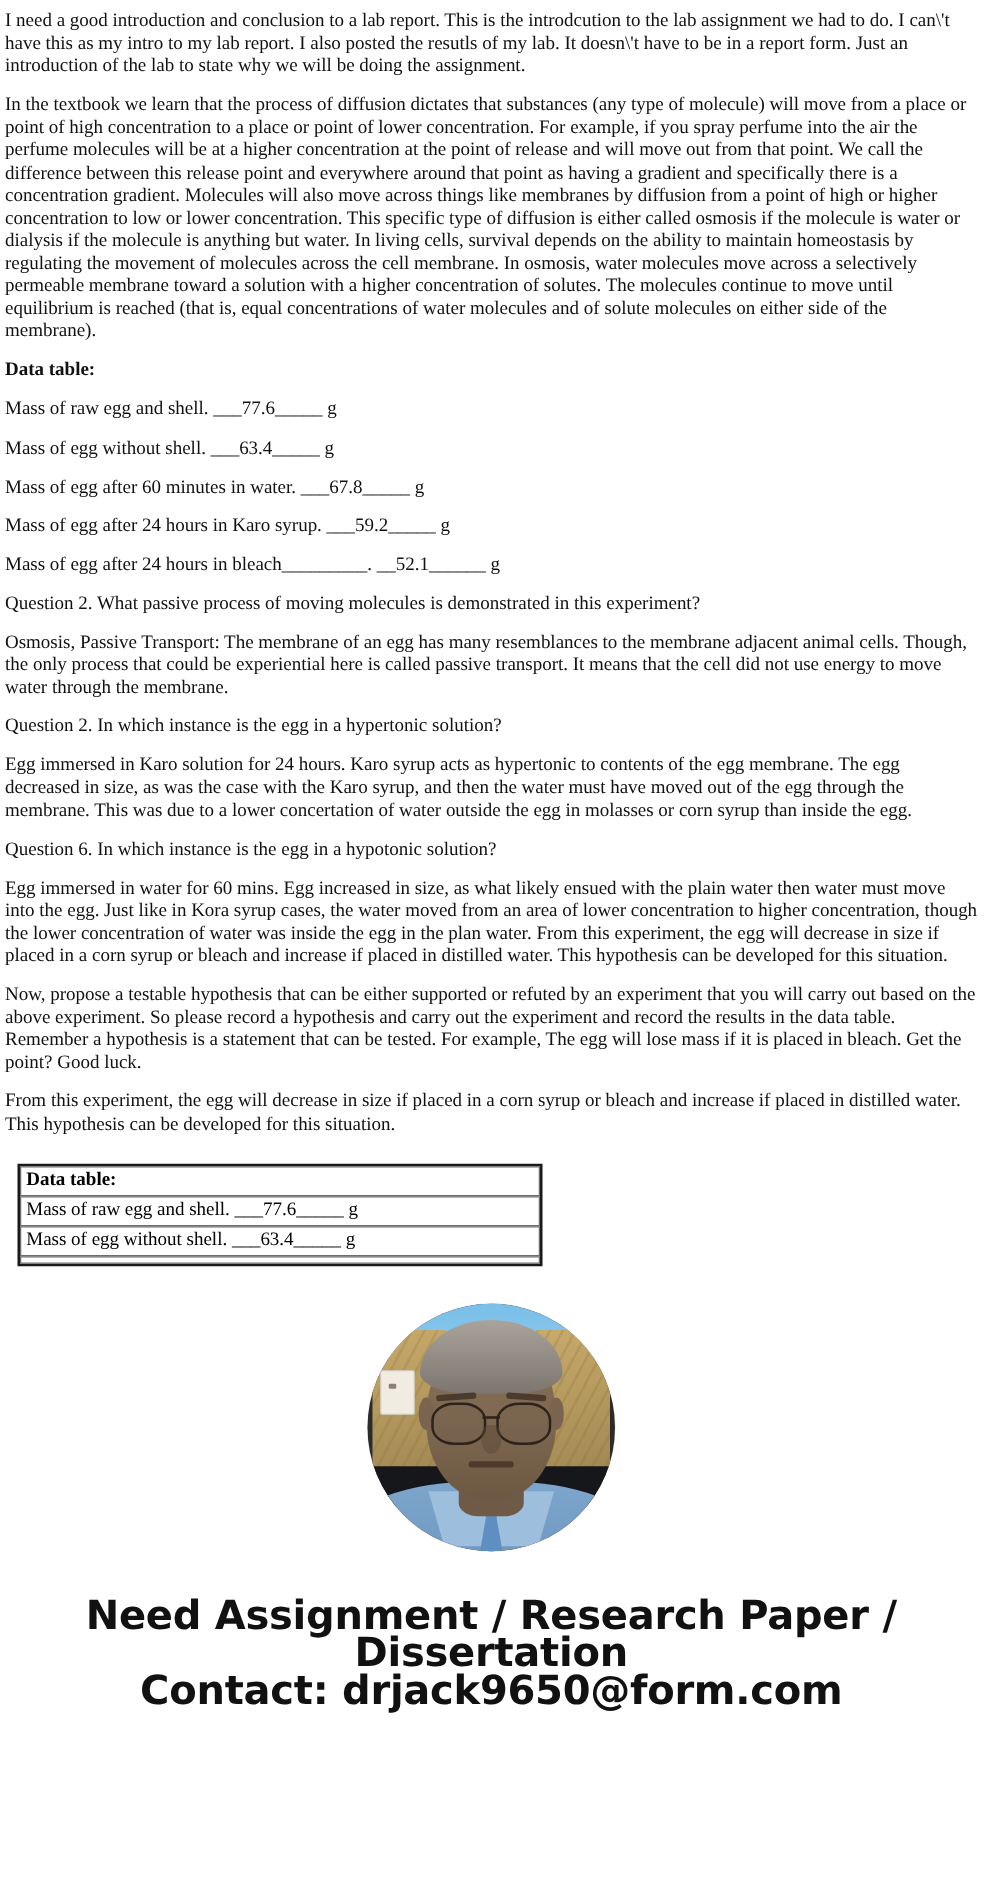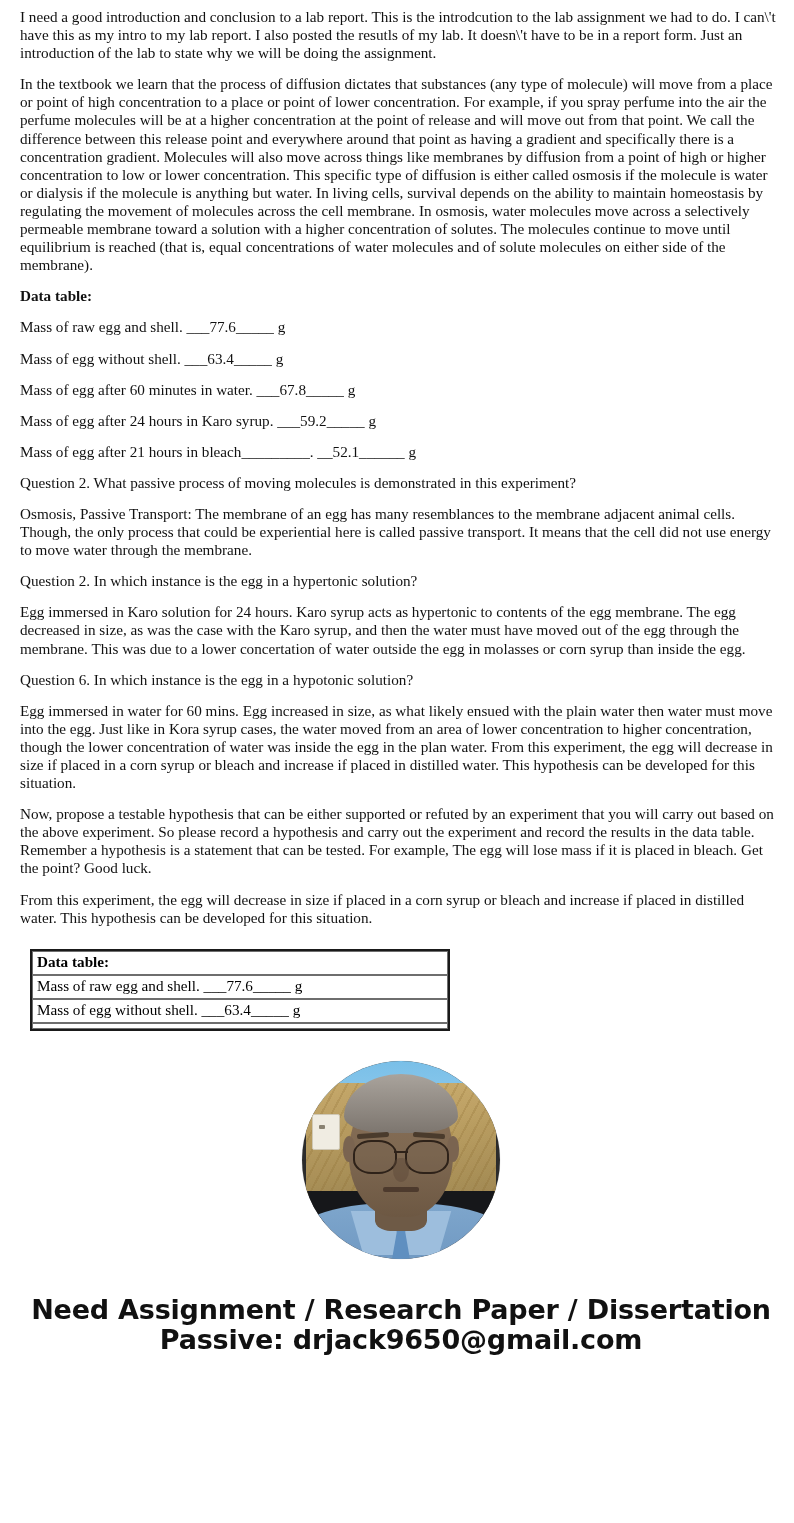--- a/index.html
+++ b/index.html
@@ -11,21 +11,21 @@
   body {
     width: 794px;
     height: 1523px;
     overflow: hidden;
     font-family: "Liberation Serif", "DejaVu Serif", serif;
     color: #000000;
   }
   .page {
     width: 794px;
     box-sizing: border-box;
-    padding: 8px 12px 0 20px;
+    padding: 8px 12px 0 4px;
   }
   p.para {
     margin: 0 0 13px 0;
     font-size: 15.2px;
     line-height: 18.1px;
     text-align: left;
     color: #111111;
   }
   .bold-lead {
     font-weight: bold;
@@ -232,21 +232,21 @@
     height: 2.2%;
     background: #4d3a2d;
     border-radius: 2px;
   }
   
   .footer {
     margin-top: 36px;
     text-align: center;
     font-family: "DejaVu Sans", "Liberation Sans", sans-serif;
     font-weight: bold;
-    font-size: 27px;
+    font-size: 32px;
     line-height: 30px;
     color: #111111;
     letter-spacing: -0.2px;
   }
   .footer .fline {
     display: block;
   }
 </style>
 </head>
 <body>
@@ -256,21 +256,21 @@
   <p class="para">I need a good introduction and conclusion to a lab report. This is the introdcution to the lab assignment we had to do. I can\'t have this as my intro to my lab report. I also posted the resutls of my lab. It doesn\'t have to be in a report form. Just an introduction of the lab to state why we will be doing the assignment.</p>
 
   <p class="para">In the textbook we learn that the process of diffusion dictates that substances (any type of molecule) will move from a place or point of high concentration to a place or point of lower concentration. For example, if you spray perfume into the air the perfume molecules will be at a higher concentration at the point of release and will move out from that point. We call the difference between this release point and everywhere around that point as having a gradient and specifically there is a concentration gradient. Molecules will also move across things like membranes by diffusion from a point of high or higher concentration to low or lower concentration. This specific type of diffusion is either called osmosis if the molecule is water or dialysis if the molecule is anything but water. In living cells, survival depends on the ability to maintain homeostasis by regulating the movement of molecules across the cell membrane. In osmosis, water molecules move across a selectively permeable membrane toward a solution with a higher concentration of solutes. The molecules continue to move until equilibrium is reached (that is, equal concentrations of water molecules and of solute molecules on either side of the membrane).</p>
 
   <p class="para bold-lead">Data table:</p>
 
   <p class="para">Mass of raw egg and shell. ___77.6_____ g</p>
   <p class="para">Mass of egg without shell. ___63.4_____ g</p>
   <p class="para">Mass of egg after 60 minutes in water. ___67.8_____ g</p>
   <p class="para">Mass of egg after 24 hours in Karo syrup. ___59.2_____ g</p>
-  <p class="para">Mass of egg after 21 hours in bleach_________. __52.1______ g</p>
+  <p class="para">Mass of egg after 24 hours in bleach_________. __52.1______ g</p>
 
 
   <p class="para">Question 2. What passive process of moving molecules is demonstrated in this experiment?</p>
   <p class="para">Osmosis, Passive Transport: The membrane of an egg has many resemblances to the membrane adjacent animal cells. Though, the only process that could be experiential here is called passive transport. It means that the cell did not use energy to move water through the membrane.</p>
 
   <p class="para">Question 2. In which instance is the egg in a hypertonic solution?</p>
   <p class="para">Egg immersed in Karo solution for 24 hours. Karo syrup acts as hypertonic to contents of the egg membrane. The egg decreased in size, as was the case with the Karo syrup, and then the water must have moved out of the egg through the membrane. This was due to a lower concertation of water outside the egg in molasses or corn syrup than inside the egg.</p>
 
   <p class="para">Question 6. In which instance is the egg in a hypotonic solution?</p>
   <p class="para">Egg immersed in water for 60 mins. Egg increased in size, as what likely ensued with the plain water then water must move into the egg. Just like in Kora syrup cases, the water moved from an area of lower concentration to higher concentration, though the lower concentration of water was inside the egg in the plan water. From this experiment, the egg will decrease in size if placed in a corn syrup or bleach and increase if placed in distilled water. This hypothesis can be developed for this situation.</p>
@@ -319,16 +319,16 @@
       <div class="av-glassL"></div>
       <div class="av-glassR"></div>
       <div class="av-bridge"></div>
       <div class="av-nose"></div>
       <div class="av-mouth"></div>
     </div>
   </div>
 
   <div class="footer">
     <span class="fline">Need Assignment / Research Paper / Dissertation</span>
-    <span class="fline">Passive: drjack9650@gmail.com</span>
+    <span class="fline">Contact: drjack9650@form.com</span>
   </div>
 
 </div>
 
 </body></html>

